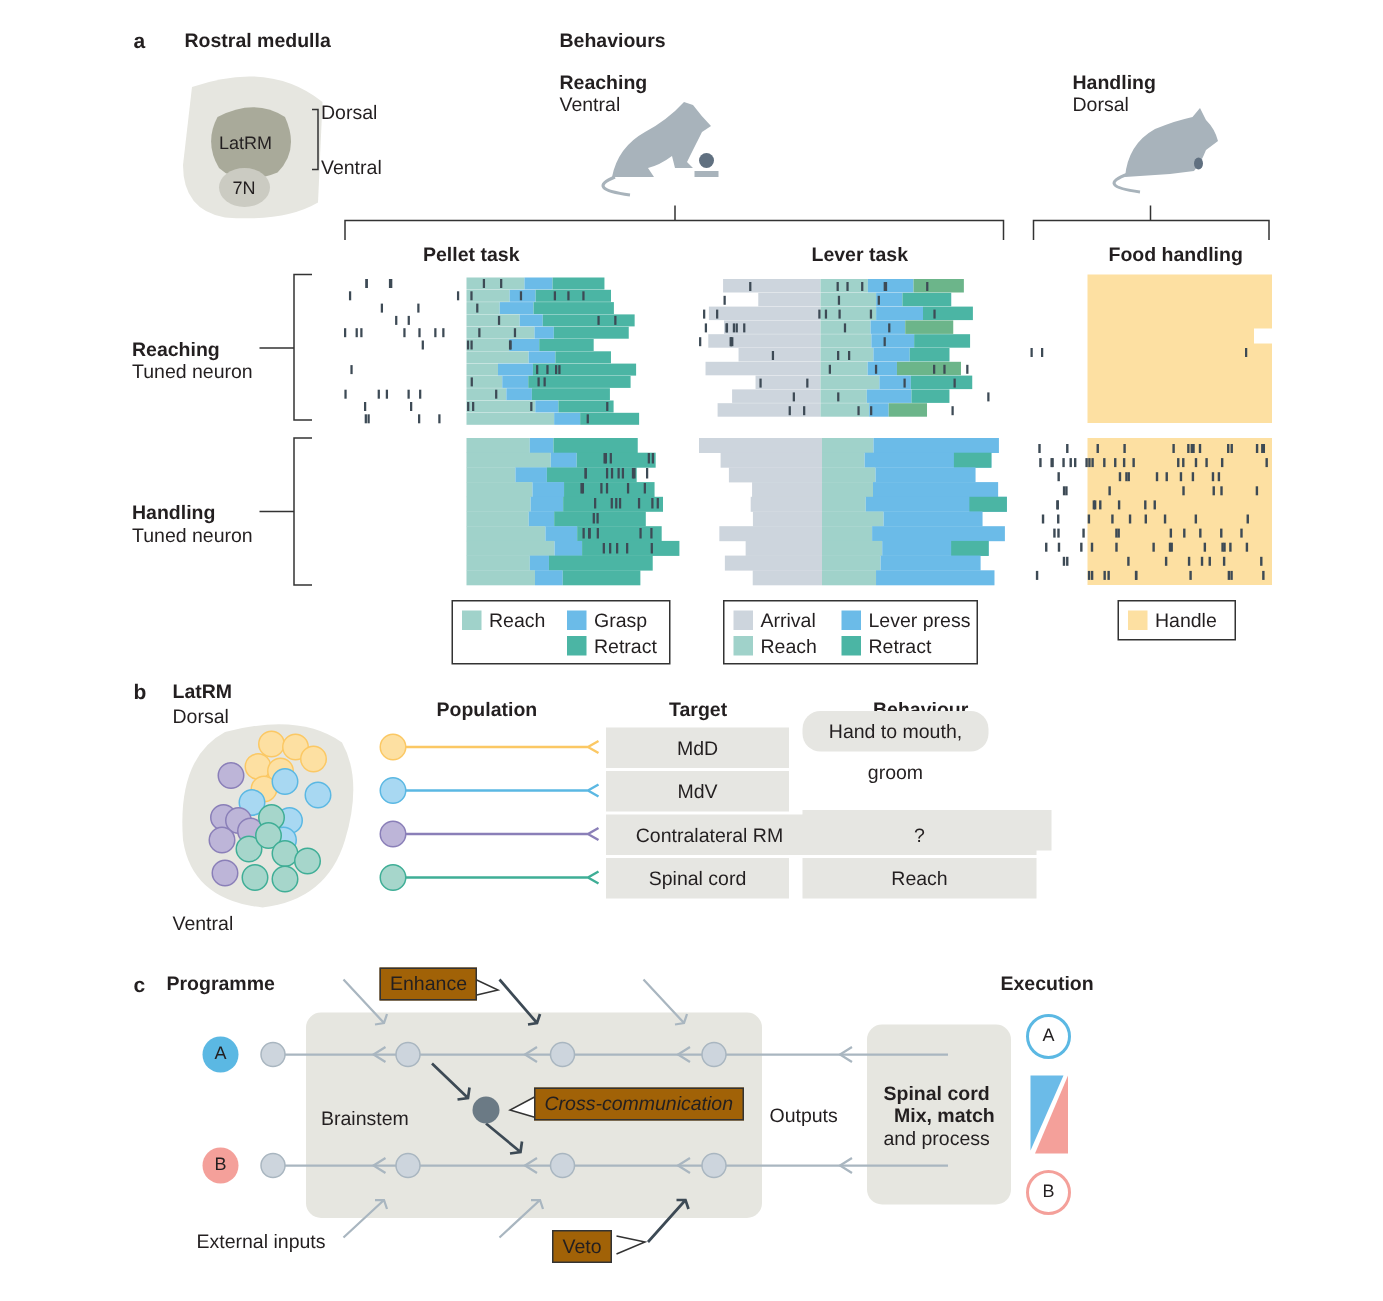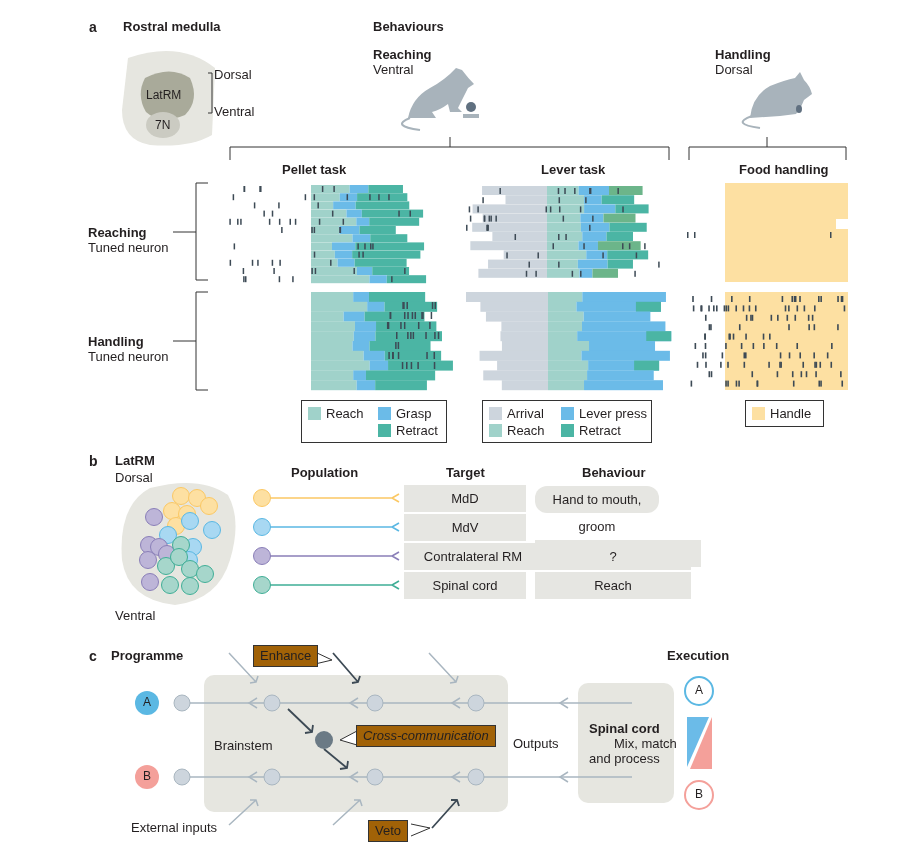--- a/index.html
+++ b/index.html
@@ -535,21 +535,21 @@
 </svg>
 
 <div class="abs bold t13" style="left:291px;top:465px;">Population</div>
 <div class="abs bold t13" style="left:446px;top:465px;">Target</div>
 <div class="abs bold t13" style="left:582px;top:465px;">Behaviour</div>
 
 <div class="cell" style="left:404px;top:485px;width:122px;">MdD</div>
 <div class="cell" style="left:404px;top:514px;width:122px;">MdV</div>
 <div class="cell" style="left:404px;top:543px;width:138px;">Contralateral RM</div>
 <div class="cell" style="left:404px;top:572px;width:122px;">Spinal cord</div>
-<div class="cell" style="left:535px;top:486px;width:124px;border-radius:12px;">Hand to mouth, groom</div>
+<div class="cell" style="left:535px;top:474px;width:124px;border-radius:12px;">Hand to mouth, groom</div>
 <div class="cell" style="left:535px;top:540px;width:166px;">Reach to grasp, tap</div>
 <div class="cell" style="left:535px;top:543px;width:156px;">?</div>
 <div class="cell" style="left:535px;top:572px;width:156px;">Reach</div>
 
 <div class="abs panel-letter" style="left:89px;top:648px;">c</div>
 <div class="abs bold t13" style="left:111px;top:648px;">Programme</div>
 <div class="abs bold t13" style="left:667px;top:648px;">Execution</div>
 
 <svg width="922" height="867">
   <rect x="204" y="675" width="304" height="137" rx="10" fill="#e6e6e0"></rect>
@@ -613,14 +613,14 @@
 
 <div class="abs t13" style="left:214px;top:738px;">Brainstem</div>
 <div class="abs t13" style="left:513px;top:736px;">Outputs</div>
 <div class="abs t13" style="left:131px;top:820px;">External inputs</div>
 
 <div class="callout" style="left:253px;top:645px;">Enhance</div>
 <div class="callout" style="left:356px;top:725px;font-style:italic;">Cross-communication</div>
 <div class="callout" style="left:368px;top:820px;">Veto</div>
 
 <div class="abs bold t13" style="left:589px;top:721px;">Spinal cord</div>
-<div class="abs t13" style="left:614px;top:736px;">Mix, match</div>
+<div class="abs t13" style="left:596px;top:736px;font-weight:bold;">Mix, match</div>
 <div class="abs t13" style="left:589px;top:751px;">and process</div>
 
 </body></html>

